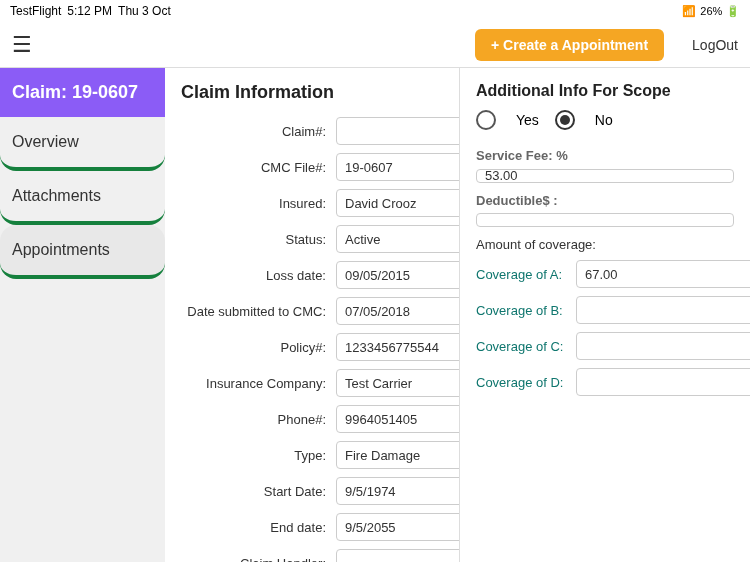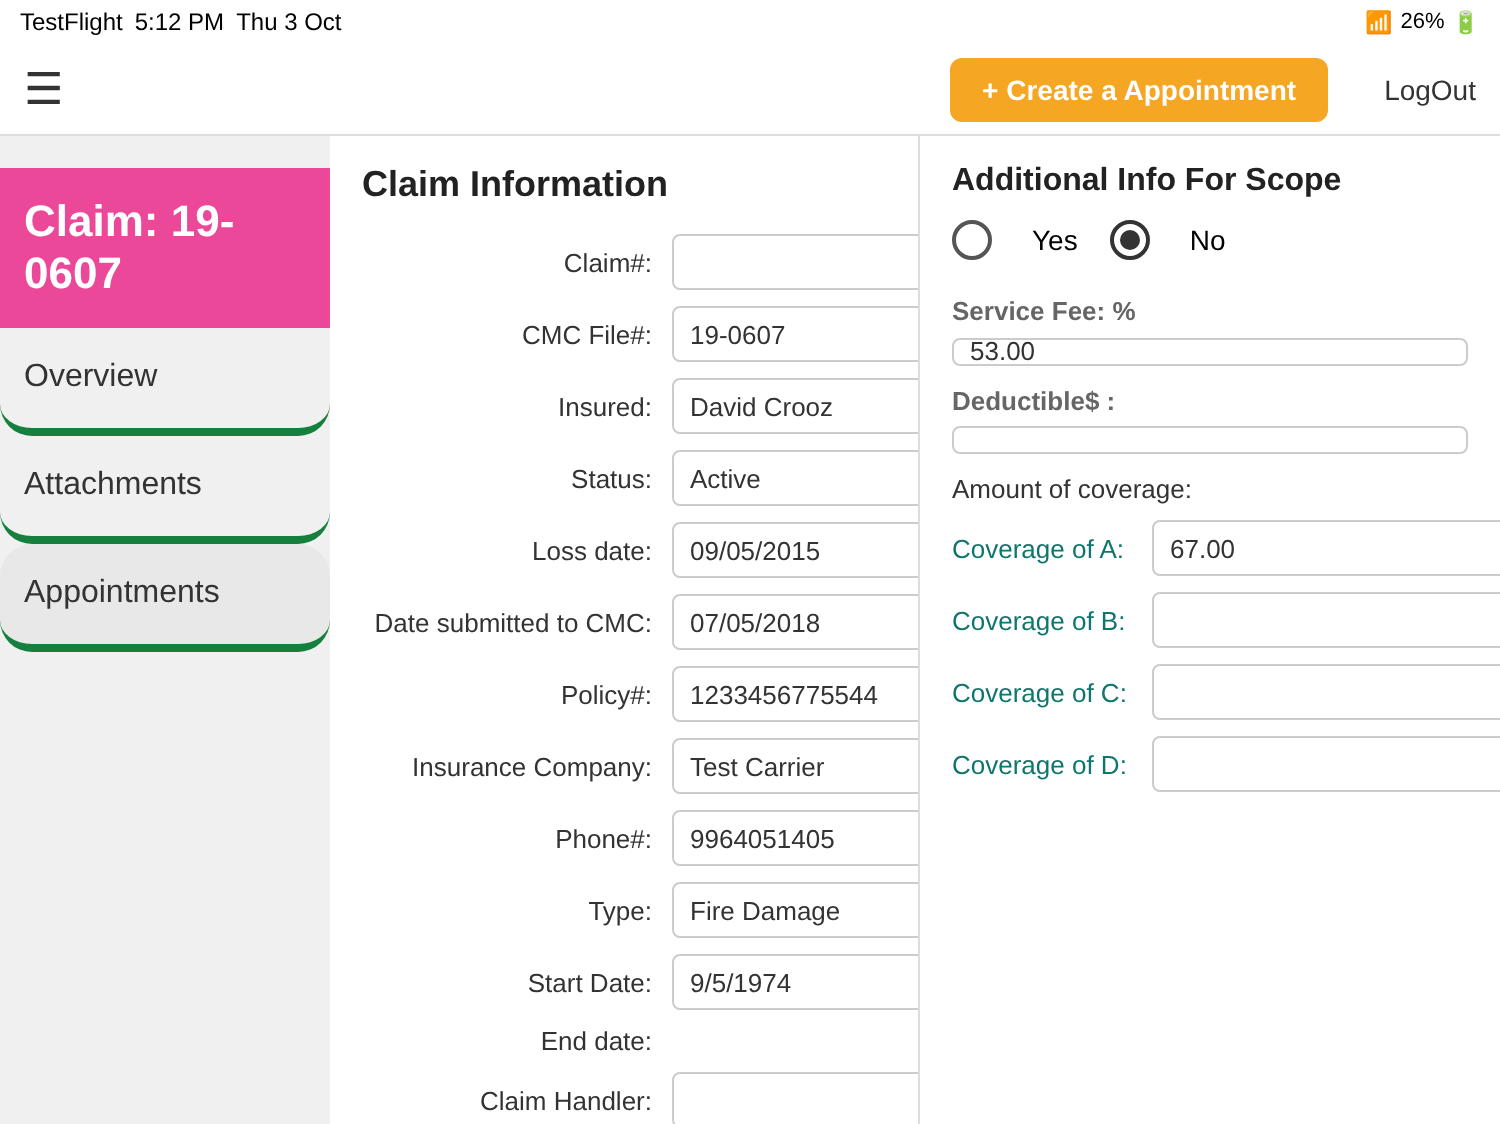--- a/index.html
+++ b/index.html
@@ -74,26 +74,25 @@
 
     
     .sidebar {
       width: 165px;
       background: #f0f0f0;
       display: flex;
       flex-direction: column;
       flex-shrink: 0;
     }
     .sidebar-claim {
-      background: #ec4899;
+      background: #8b5cf6;
       color: #fff;
-      font-size: 22px;
+      font-size: 18px;
       font-weight: 600;
       padding: 14px 12px;
-      margin-top: 16px;
     }
     .sidebar-item {
       padding: 16px 12px;
       font-size: 16px;
       color: #333;
       cursor: pointer;
       border-bottom: 4px solid #15803d;
       border-radius: 16px;
     }
     .sidebar-item.active {
@@ -338,20 +337,21 @@
         <input class="form-input" type="text" value="Fire Damage" style="">
       </div>
 
       <div class="form-row">
         <span class="form-label">Start Date:</span>
         <input class="form-input" type="text" value="9/5/1974" style="">
       </div>
 
       <div class="form-row">
         <span class="form-label">End date:</span>
+        <input class="form-input" type="text" value="9/5/2055" style="">
       </div>
 
       <div class="form-row">
         <span class="form-label">Claim Handler:</span>
         <input class="form-input" type="text" value="" style="">
       </div>
 
     </div>
 
     <div class="additional-info-panel">

